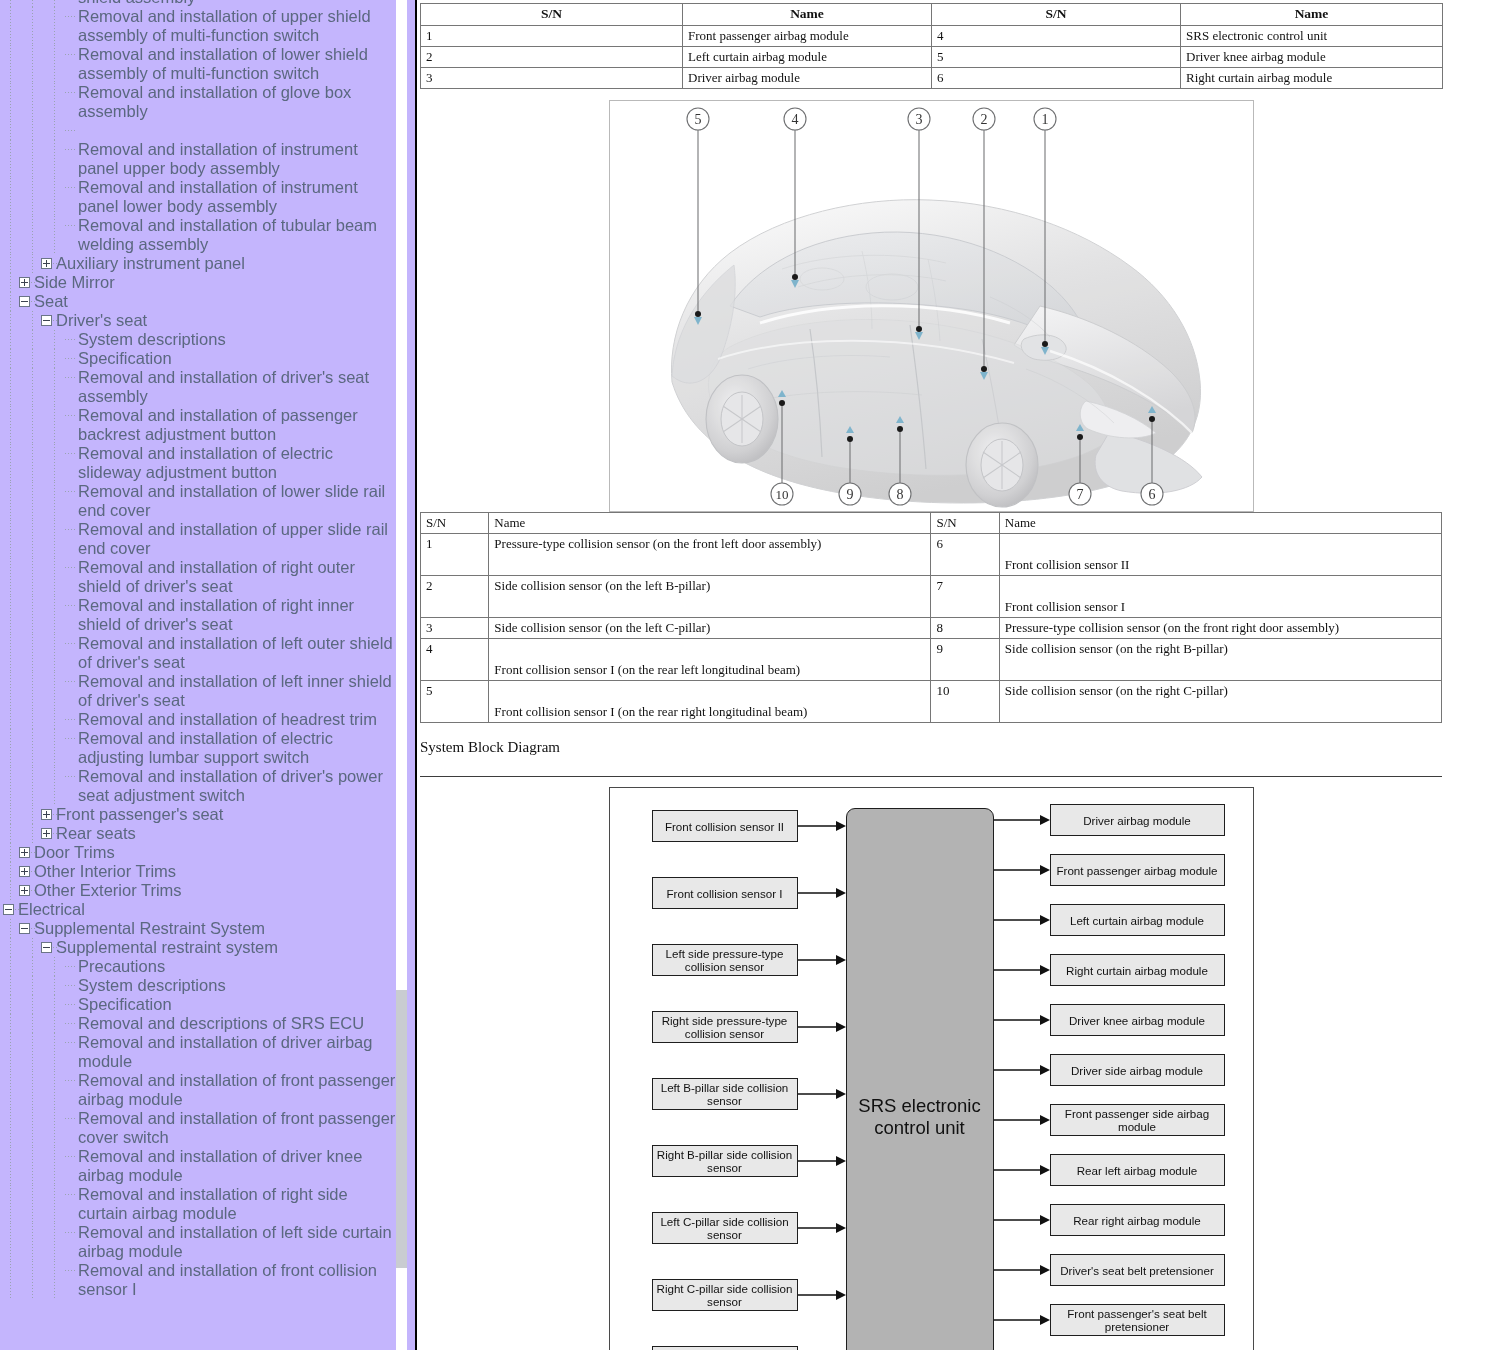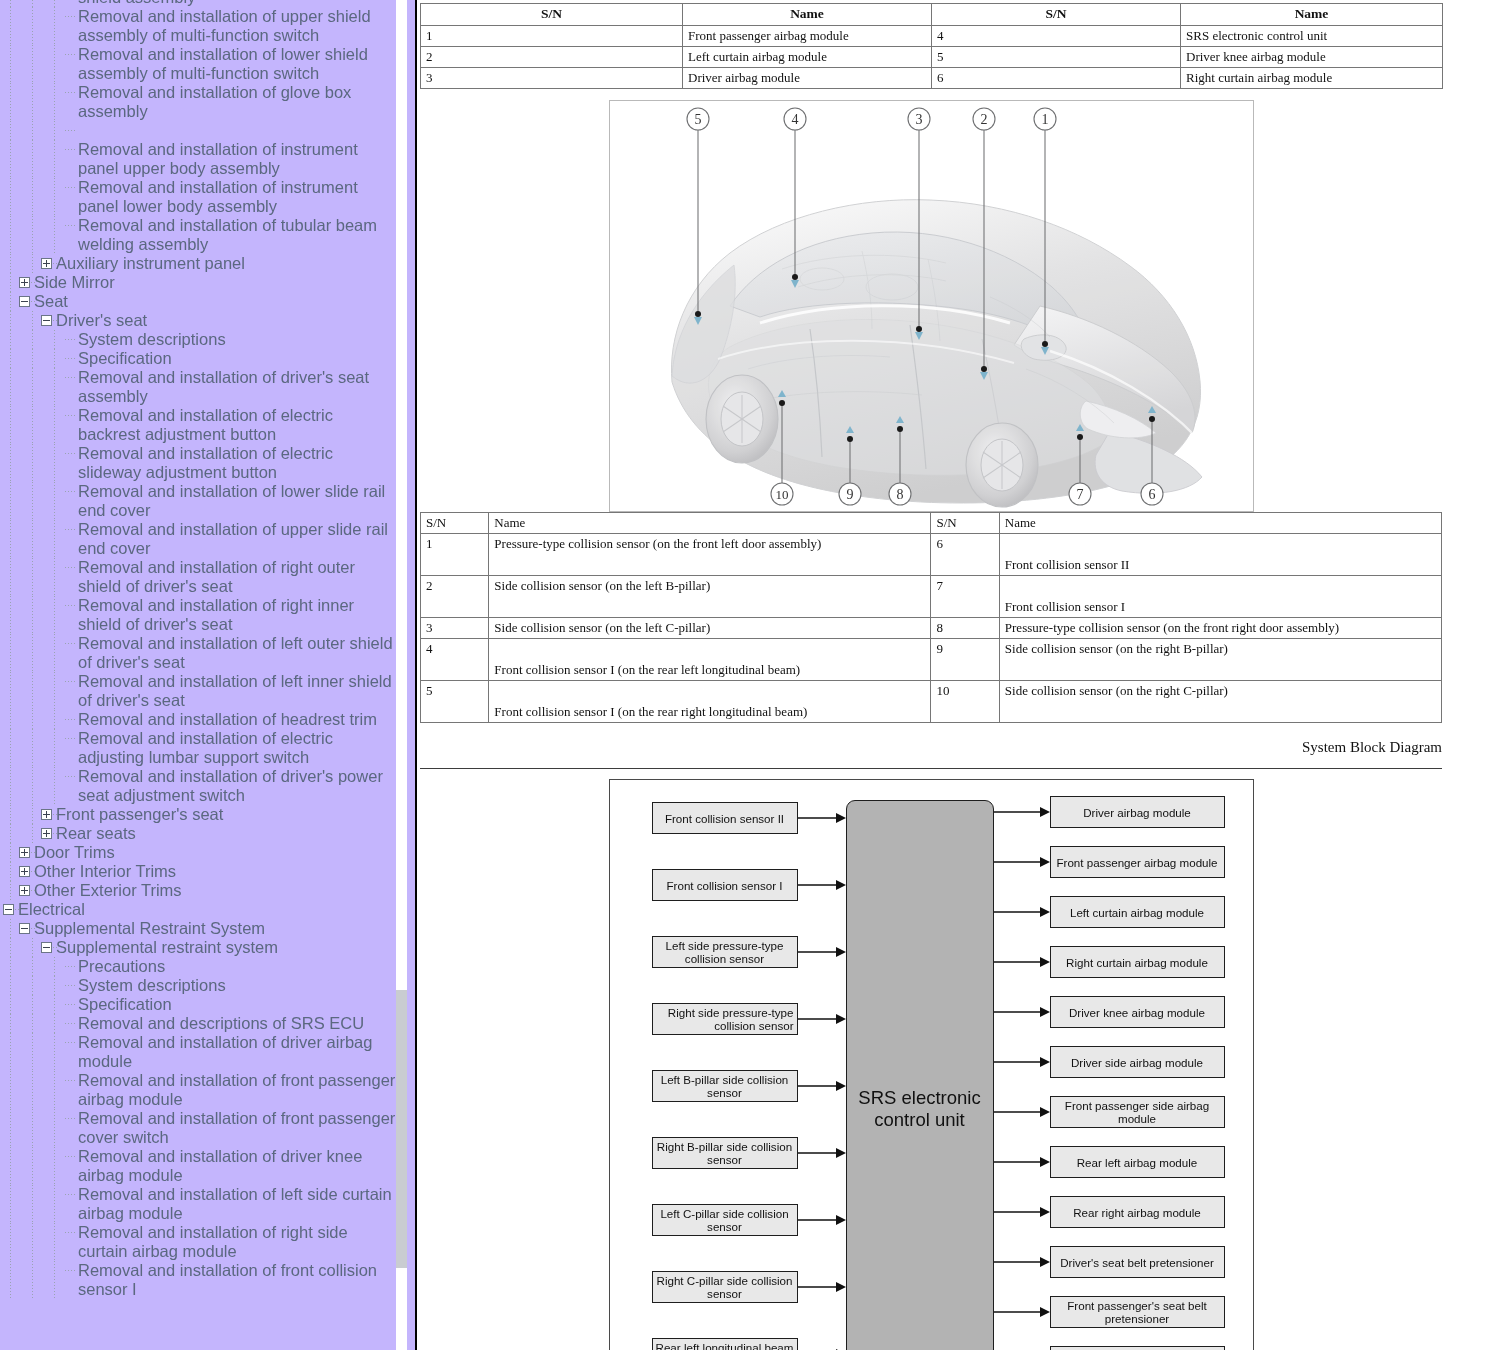--- a/index.html
+++ b/index.html
@@ -141,25 +141,24 @@
     border: 1px solid #b9b9b9;
     background: #ffffff;
   }
   #fig svg { display: block; }
 
   
   #sec-head {
     width: 1022px;
     margin-top: 16px;
     border-bottom: 1px solid #3d3d3d;
-    padding-bottom: 12px;
+    padding-bottom: 20px;
     font-family: "Liberation Serif", serif;
     font-size: 15px;
     color: #111;
-    text-align: right;
   }
 
   
   #bd-wrap { width: 1022px; display: flex; justify-content: center; margin-top: 10px; }
   #bd {
     position: relative;
     width: 645px; height: 640px;
     border: 1px solid #4a4a4a;
     background: #ffffff;
     overflow: hidden;
@@ -336,21 +335,21 @@
           </div>
           <div class="label">Removal and installation of driver's seat assembly</div>
         </div>
         <div class="node">
           <div class="rail" style="width: 16px;"></div>
           <div class="rail" style="width: 22px;"></div>
           <div class="rail" style="width: 22px;"></div>
           <div class="elbow">
             <div class="e"></div>
           </div>
-          <div class="label">Removal and installation of electric backrest adjustment button</div>
+          <div class="label">Removal and installation of passenger backrest adjustment button</div>
         </div>
         <div class="node">
           <div class="rail" style="width: 16px;"></div>
           <div class="rail" style="width: 22px;"></div>
           <div class="rail" style="width: 22px;"></div>
           <div class="elbow">
             <div class="e"></div>
           </div>
           <div class="label">Removal and installation of electric slideway adjustment button</div>
         </div>
@@ -586,30 +585,30 @@
           </div>
           <div class="label">Removal and installation of driver knee airbag module</div>
         </div>
         <div class="node">
           <div class="rail" style="width: 16px;"></div>
           <div class="rail" style="width: 22px;"></div>
           <div class="rail" style="width: 22px;"></div>
           <div class="elbow">
             <div class="e"></div>
           </div>
+          <div class="label">Removal and installation of right side curtain airbag module</div>
+        </div>
+        <div class="node">
+          <div class="rail" style="width: 16px;"></div>
+          <div class="rail" style="width: 22px;"></div>
+          <div class="rail" style="width: 22px;"></div>
+          <div class="elbow">
+            <div class="e"></div>
+          </div>
           <div class="label">Removal and installation of left side curtain airbag module</div>
-        </div>
-        <div class="node">
-          <div class="rail" style="width: 16px;"></div>
-          <div class="rail" style="width: 22px;"></div>
-          <div class="rail" style="width: 22px;"></div>
-          <div class="elbow">
-            <div class="e"></div>
-          </div>
-          <div class="label">Removal and installation of right side curtain airbag module</div>
         </div>
         <div class="node">
           <div class="rail" style="width: 16px;"></div>
           <div class="rail" style="width: 22px;"></div>
           <div class="rail" style="width: 22px;"></div>
           <div class="elbow">
             <div class="e"></div>
           </div>
           <div class="label">Removal and installation of front collision sensor I</div>
         </div>
@@ -874,21 +873,21 @@
                 <path d="M38 0 L 48 5 L 38 10 Z" fill="#111"></path>
               </svg>
             </div>
             <div class="bx in" style="top: 156px;">Left side pressure-type collision sensor</div>
             <div class="arr" style="left: 188px; top: 167px; width: 48px;">
               <svg width="48" height="10">
                 <path d="M0 5 H 39" stroke="#111" stroke-width="1.6" fill="none"></path>
                 <path d="M38 0 L 48 5 L 38 10 Z" fill="#111"></path>
               </svg>
             </div>
-            <div class="bx in" style="top: 223px; text-align: right;">Right side pressure-type collision sensor</div>
+            <div class="bx in" style="top: 223px;">Right side pressure-type collision sensor</div>
             <div class="arr" style="left: 188px; top: 234px; width: 48px;">
               <svg width="48" height="10">
                 <path d="M0 5 H 39" stroke="#111" stroke-width="1.6" fill="none"></path>
                 <path d="M38 0 L 48 5 L 38 10 Z" fill="#111"></path>
               </svg>
             </div>
             <div class="bx in" style="top: 290px;">Left B-pillar side collision sensor</div>
             <div class="arr" style="left: 188px; top: 301px; width: 48px;">
               <svg width="48" height="10">
                 <path d="M0 5 H 39" stroke="#111" stroke-width="1.6" fill="none"></path>

